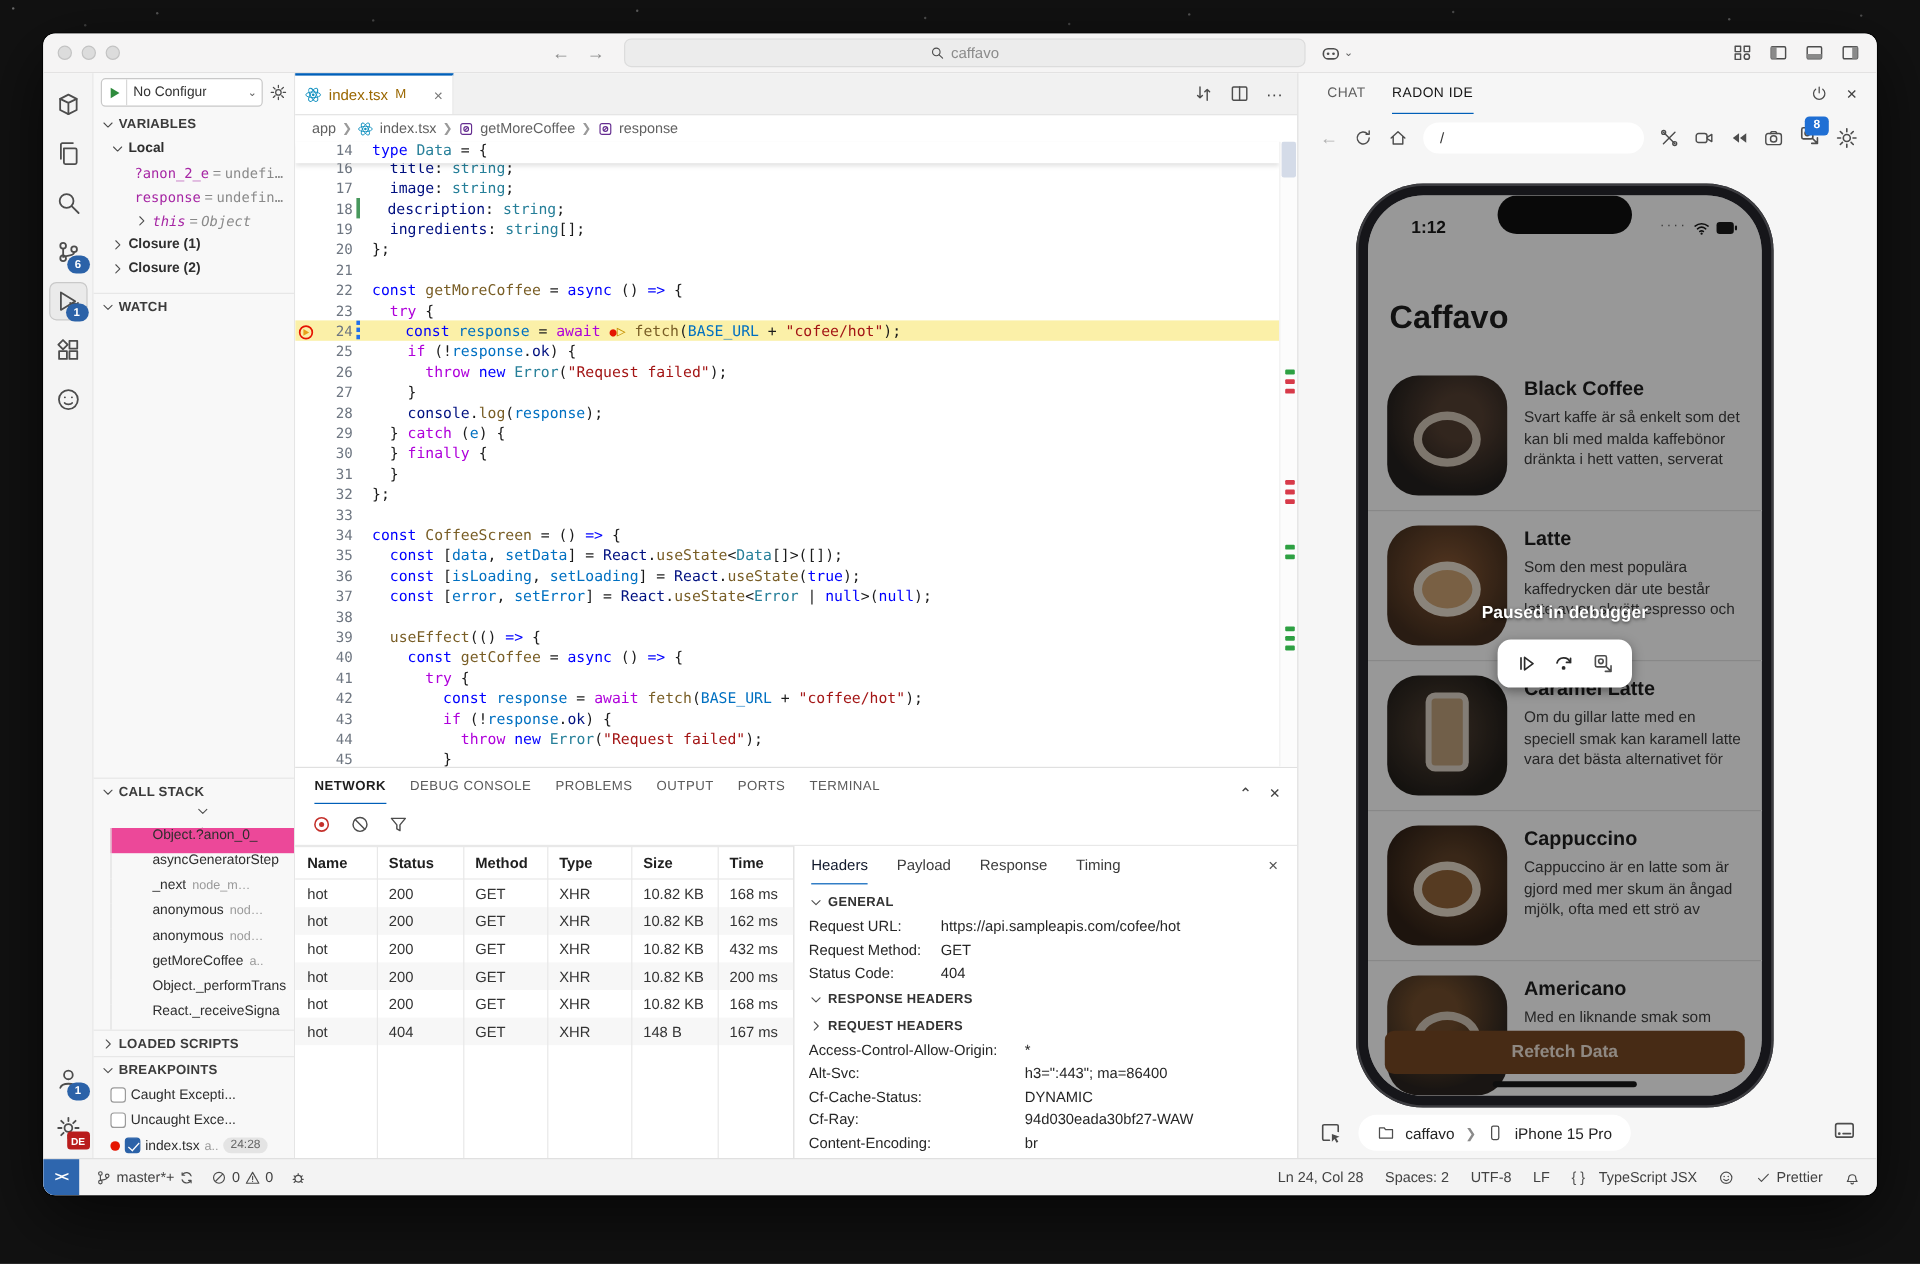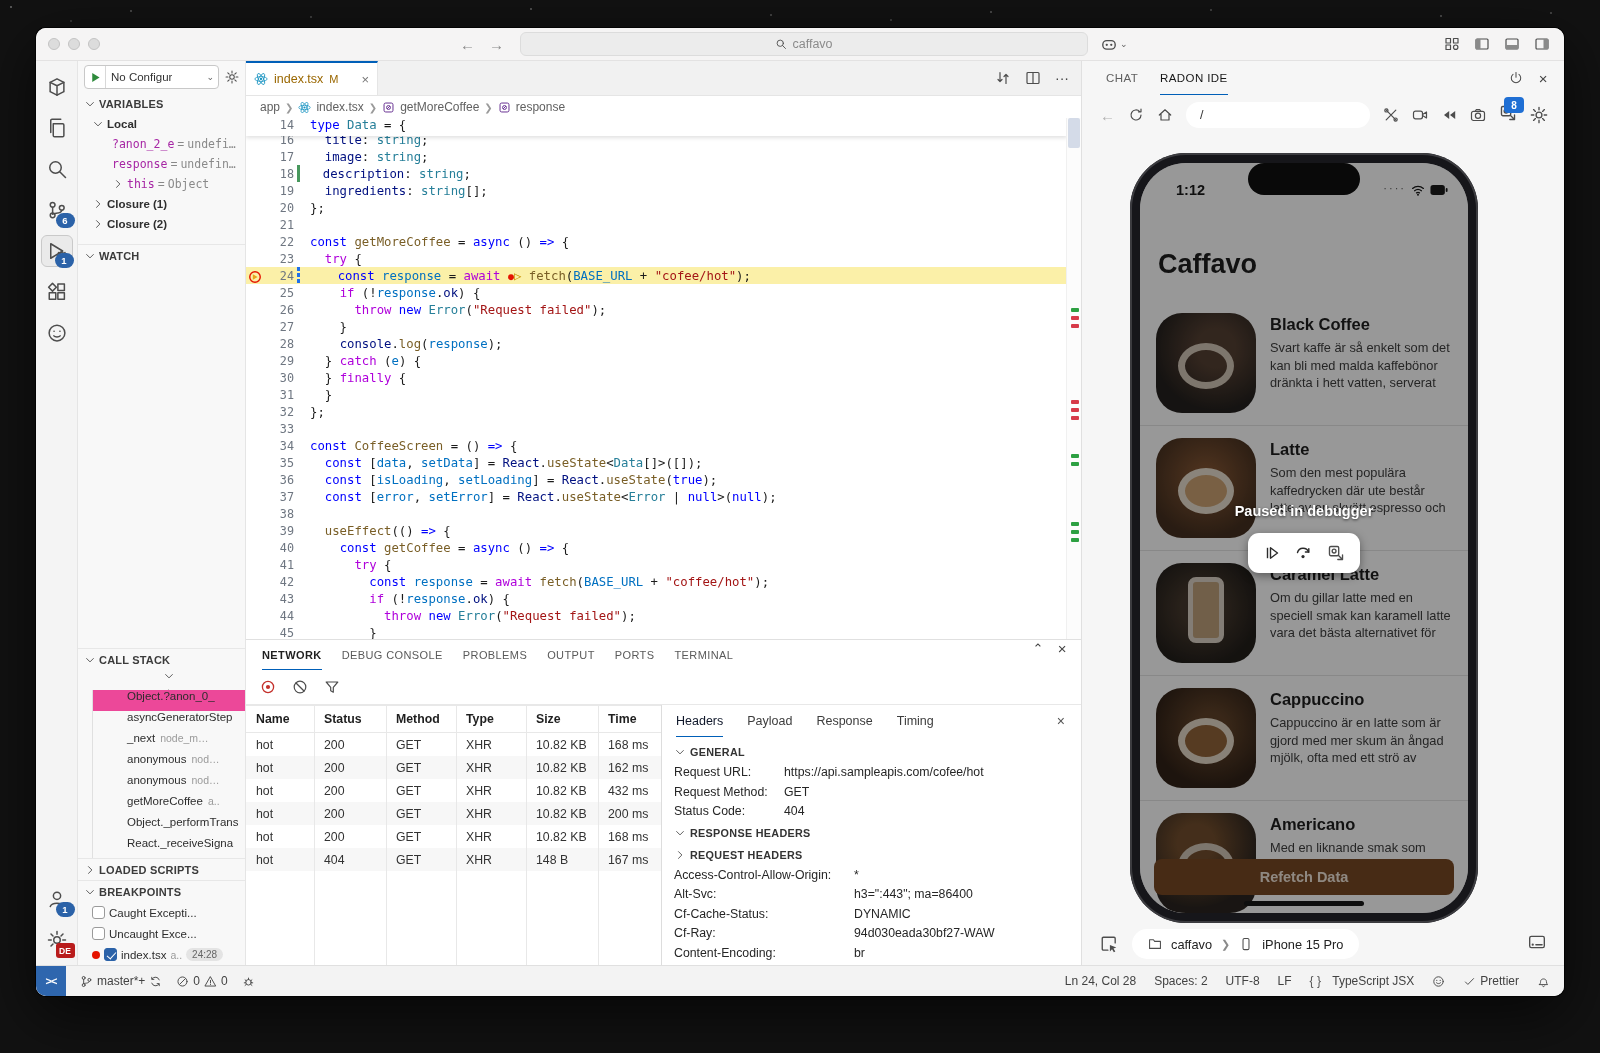--- a/index.html
+++ b/index.html
@@ -68,21 +68,21 @@
   .cline.cur{background:#fbf0a8;}
   .t-kw{color:#0000ff;}.t-ctl{color:#af00db;}.t-str{color:#a31515;}.t-fn{color:#795e26;}
   .t-var{color:#0070c1;}.t-prop{color:#001080;}.t-typ{color:#267f99;}.t-p{color:#1b1b1b;}
   .t-bp{color:#e51400;font-size:10px;}
   .t-cura{color:#c59000;font-weight:bold;}
   .ruler{position:absolute;top:0;right:0;width:14px;bottom:0;background:#fcfcfc;border-left:1px solid #f0f0f0;z-index:6;}
   .thumb{position:absolute;top:0;left:1px;right:1px;height:30px;background:#d4dbe8;border-radius:2px;}
   .rmark{position:absolute;right:2px;width:8px;height:4px;border-radius:1px;}
   
   .panel{height:325px;border-top:1px solid #e0e0e0;display:flex;flex-direction:column;flex:0 0 auto;background:#fff;}
-  .paneltabs{height:30px;display:flex;align-items:flex-start;padding-left:16px;gap:20px;font-size:11px;letter-spacing:.4px;color:#5a5a5a;flex:0 0 auto;}
+  .paneltabs{height:30px;display:flex;align-items:flex-end;padding-left:16px;gap:20px;font-size:11px;letter-spacing:.4px;color:#5a5a5a;flex:0 0 auto;}
   .ptab{height:100%;display:flex;align-items:center;border-bottom:1.5px solid transparent;box-sizing:border-box;}
   .ptab.active{color:#1f1f1f;border-bottom-color:#005fb8;font-weight:bold;}
   .panelicons{margin-left:auto;display:flex;gap:14px;padding-right:14px;color:#444;align-items:center;}
   .nettoolbar{height:34px;display:flex;align-items:center;gap:16px;padding-left:14px;border-bottom:1px solid #e8e8e8;flex:0 0 auto;}
   .netbody{flex:1;display:flex;min-height:0;}
   .nettable{width:415px;position:relative;flex:0 0 auto;font-size:12.3px;color:#333;}
   .ntrow{display:grid;grid-template-columns:68px 72px 70px 70px 72px 63px;height:23px;align-items:center;}
   .ntrow span{padding-left:10px;white-space:nowrap;overflow:hidden;}
   .nthead{font-weight:bold;height:26px;border-top:1px solid #e8e8e8;border-bottom:1px solid #e8e8e8;color:#1f1f1f;}
   .ntrow:nth-child(odd):not(.nthead){background:#f7f7f7;}
@@ -352,21 +352,21 @@
             <div class="vrow" style="padding-left: 34px;">
               <span class="vname">?anon_2_e</span>
               <span class="veq">=</span>
               <span class="vval">undefi…</span>
             </div>
             <div class="vrow" style="padding-left: 34px;">
               <span class="vname">response</span>
               <span class="veq">=</span>
               <span class="vval">undefin…</span>
             </div>
-            <div class="vrow" style="padding-left: 34px;">
+            <div class="vrow" style="padding-left: 34px; font-style: italic;">
               <i class="ic ic12">
                 <svg viewBox="0 0 16 16" fill="none" stroke="#4d4d4d" stroke-width="1.2" stroke-linecap="round" stroke-linejoin="round">
                   <path d="M6 3.5L10.5 8 6 12.5"></path>
                 </svg>
               </i>
               <span class="vname">this</span>
               <span class="veq">=</span>
               <span class="vval">Object</span>
             </div>
             <div class="vrow" style="padding-left: 14px;">

